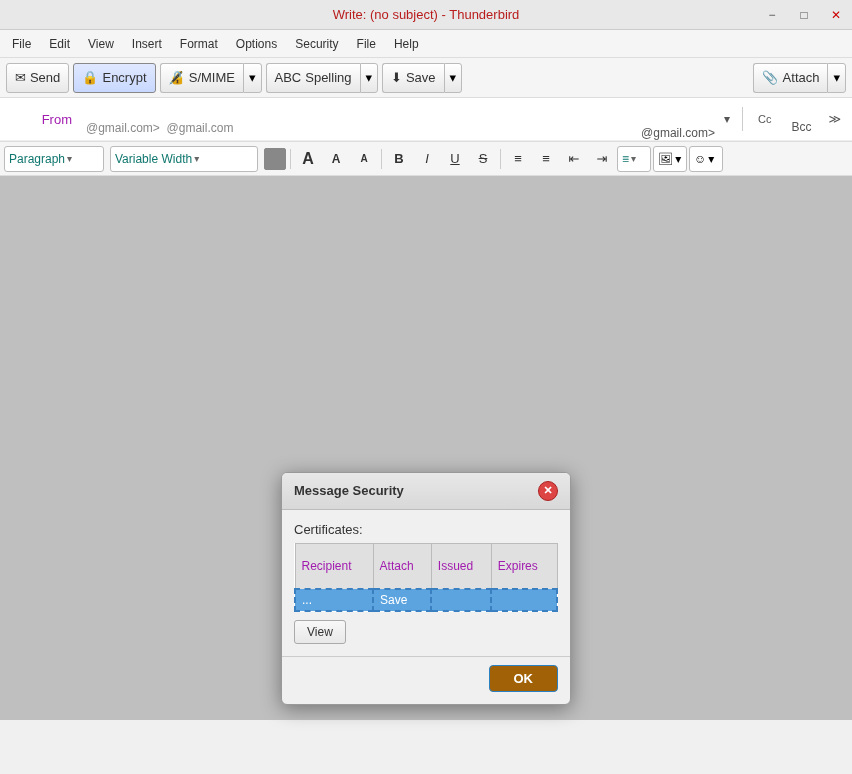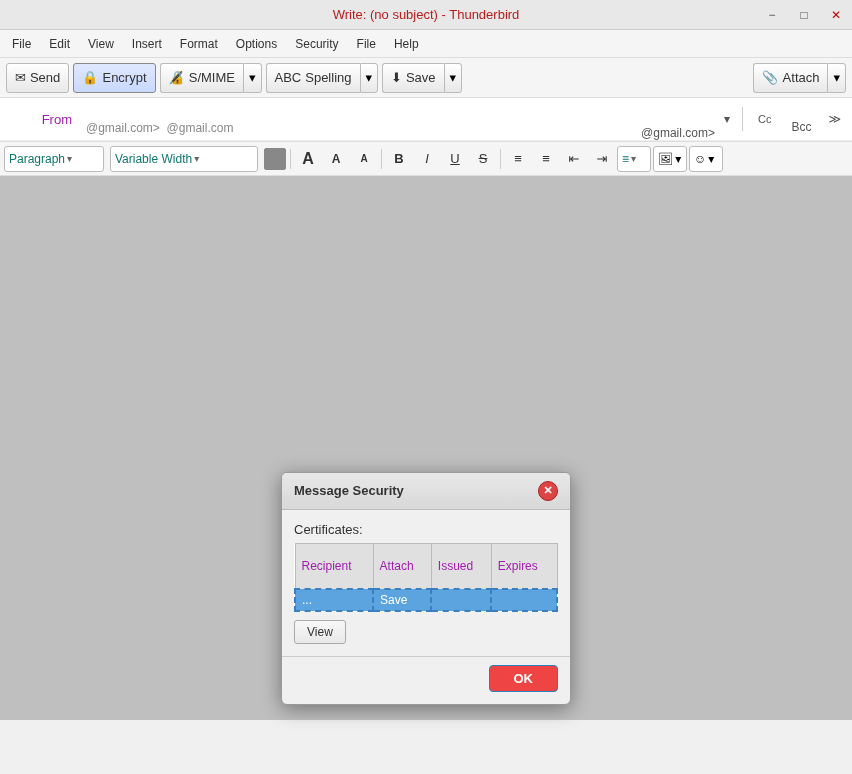--- a/index.html
+++ b/index.html
@@ -337,21 +337,21 @@
       color: #333;
     }
     .dialog-footer {
       display: flex;
       justify-content: flex-end;
       padding: 8px 12px 12px;
       border-top: 1px solid #ccc;
     }
     .ok-btn {
       padding: 5px 24px;
-      background: #ef4444;
+      background: #a16207;
       color: white;
       border: 1px solid #2a80c0;
       border-radius: 4px;
       cursor: pointer;
       font-size: 13px;
       font-weight: bold;
     }
   </style>
 </head>
 <body>

